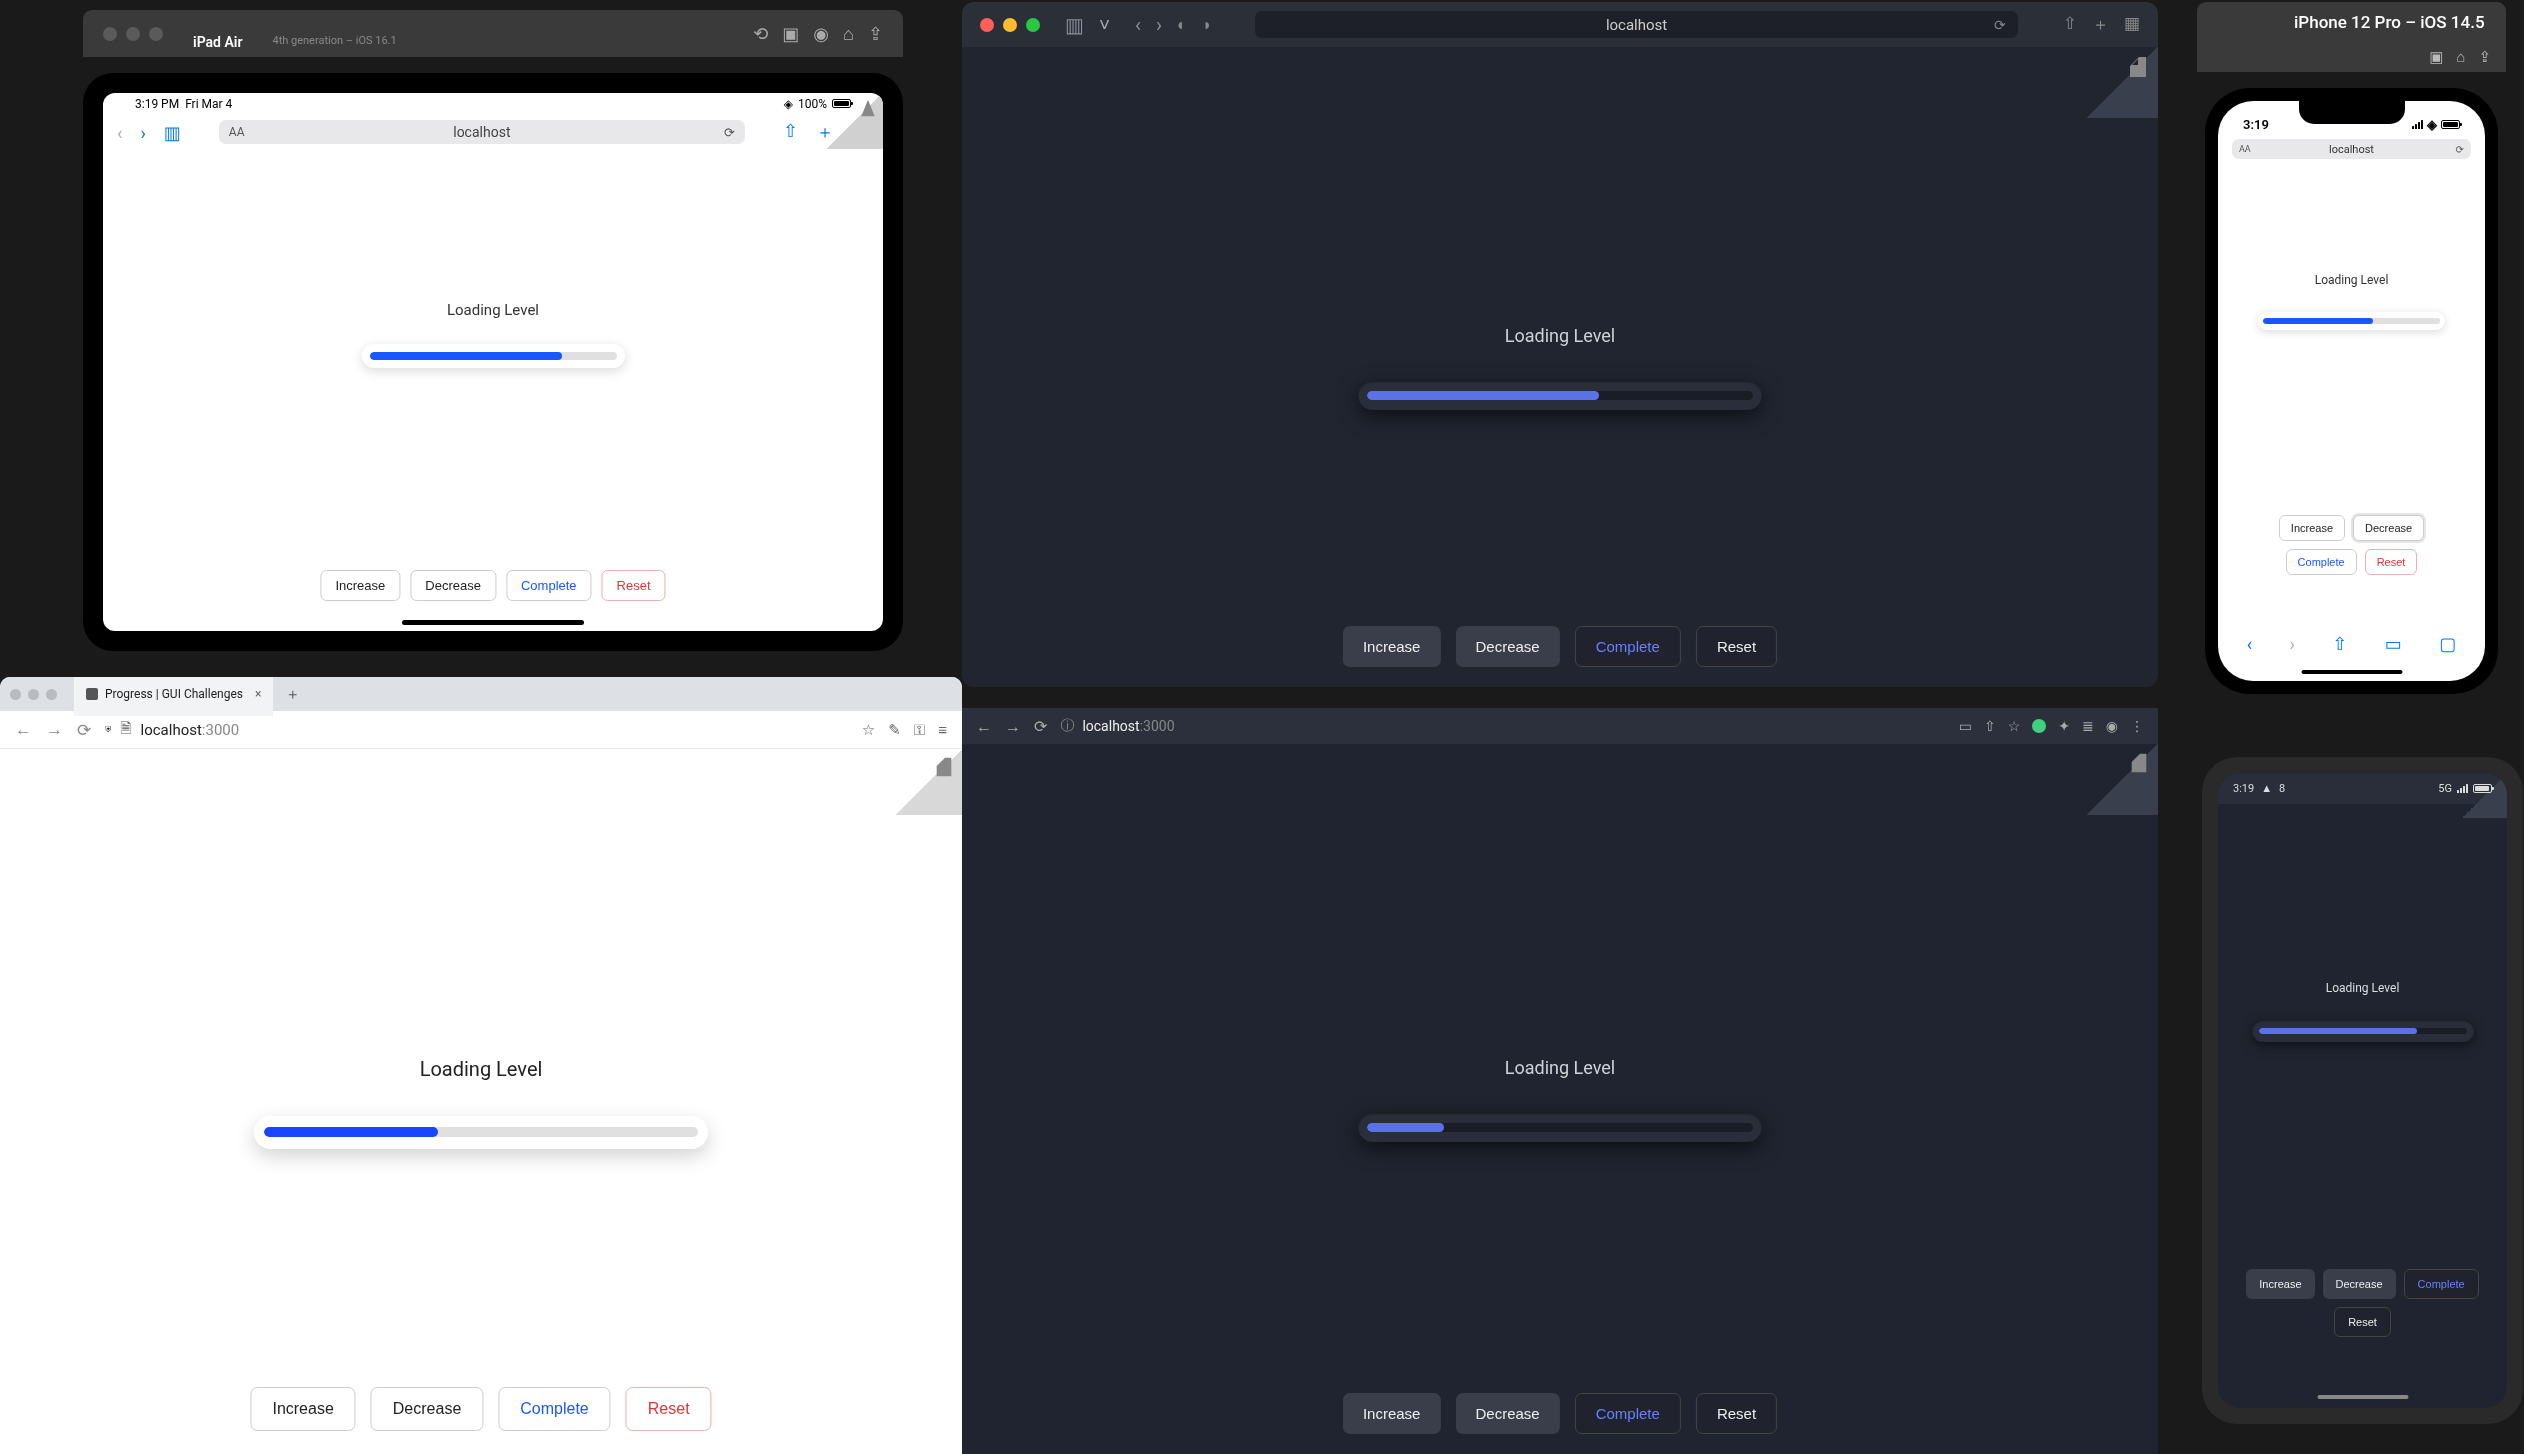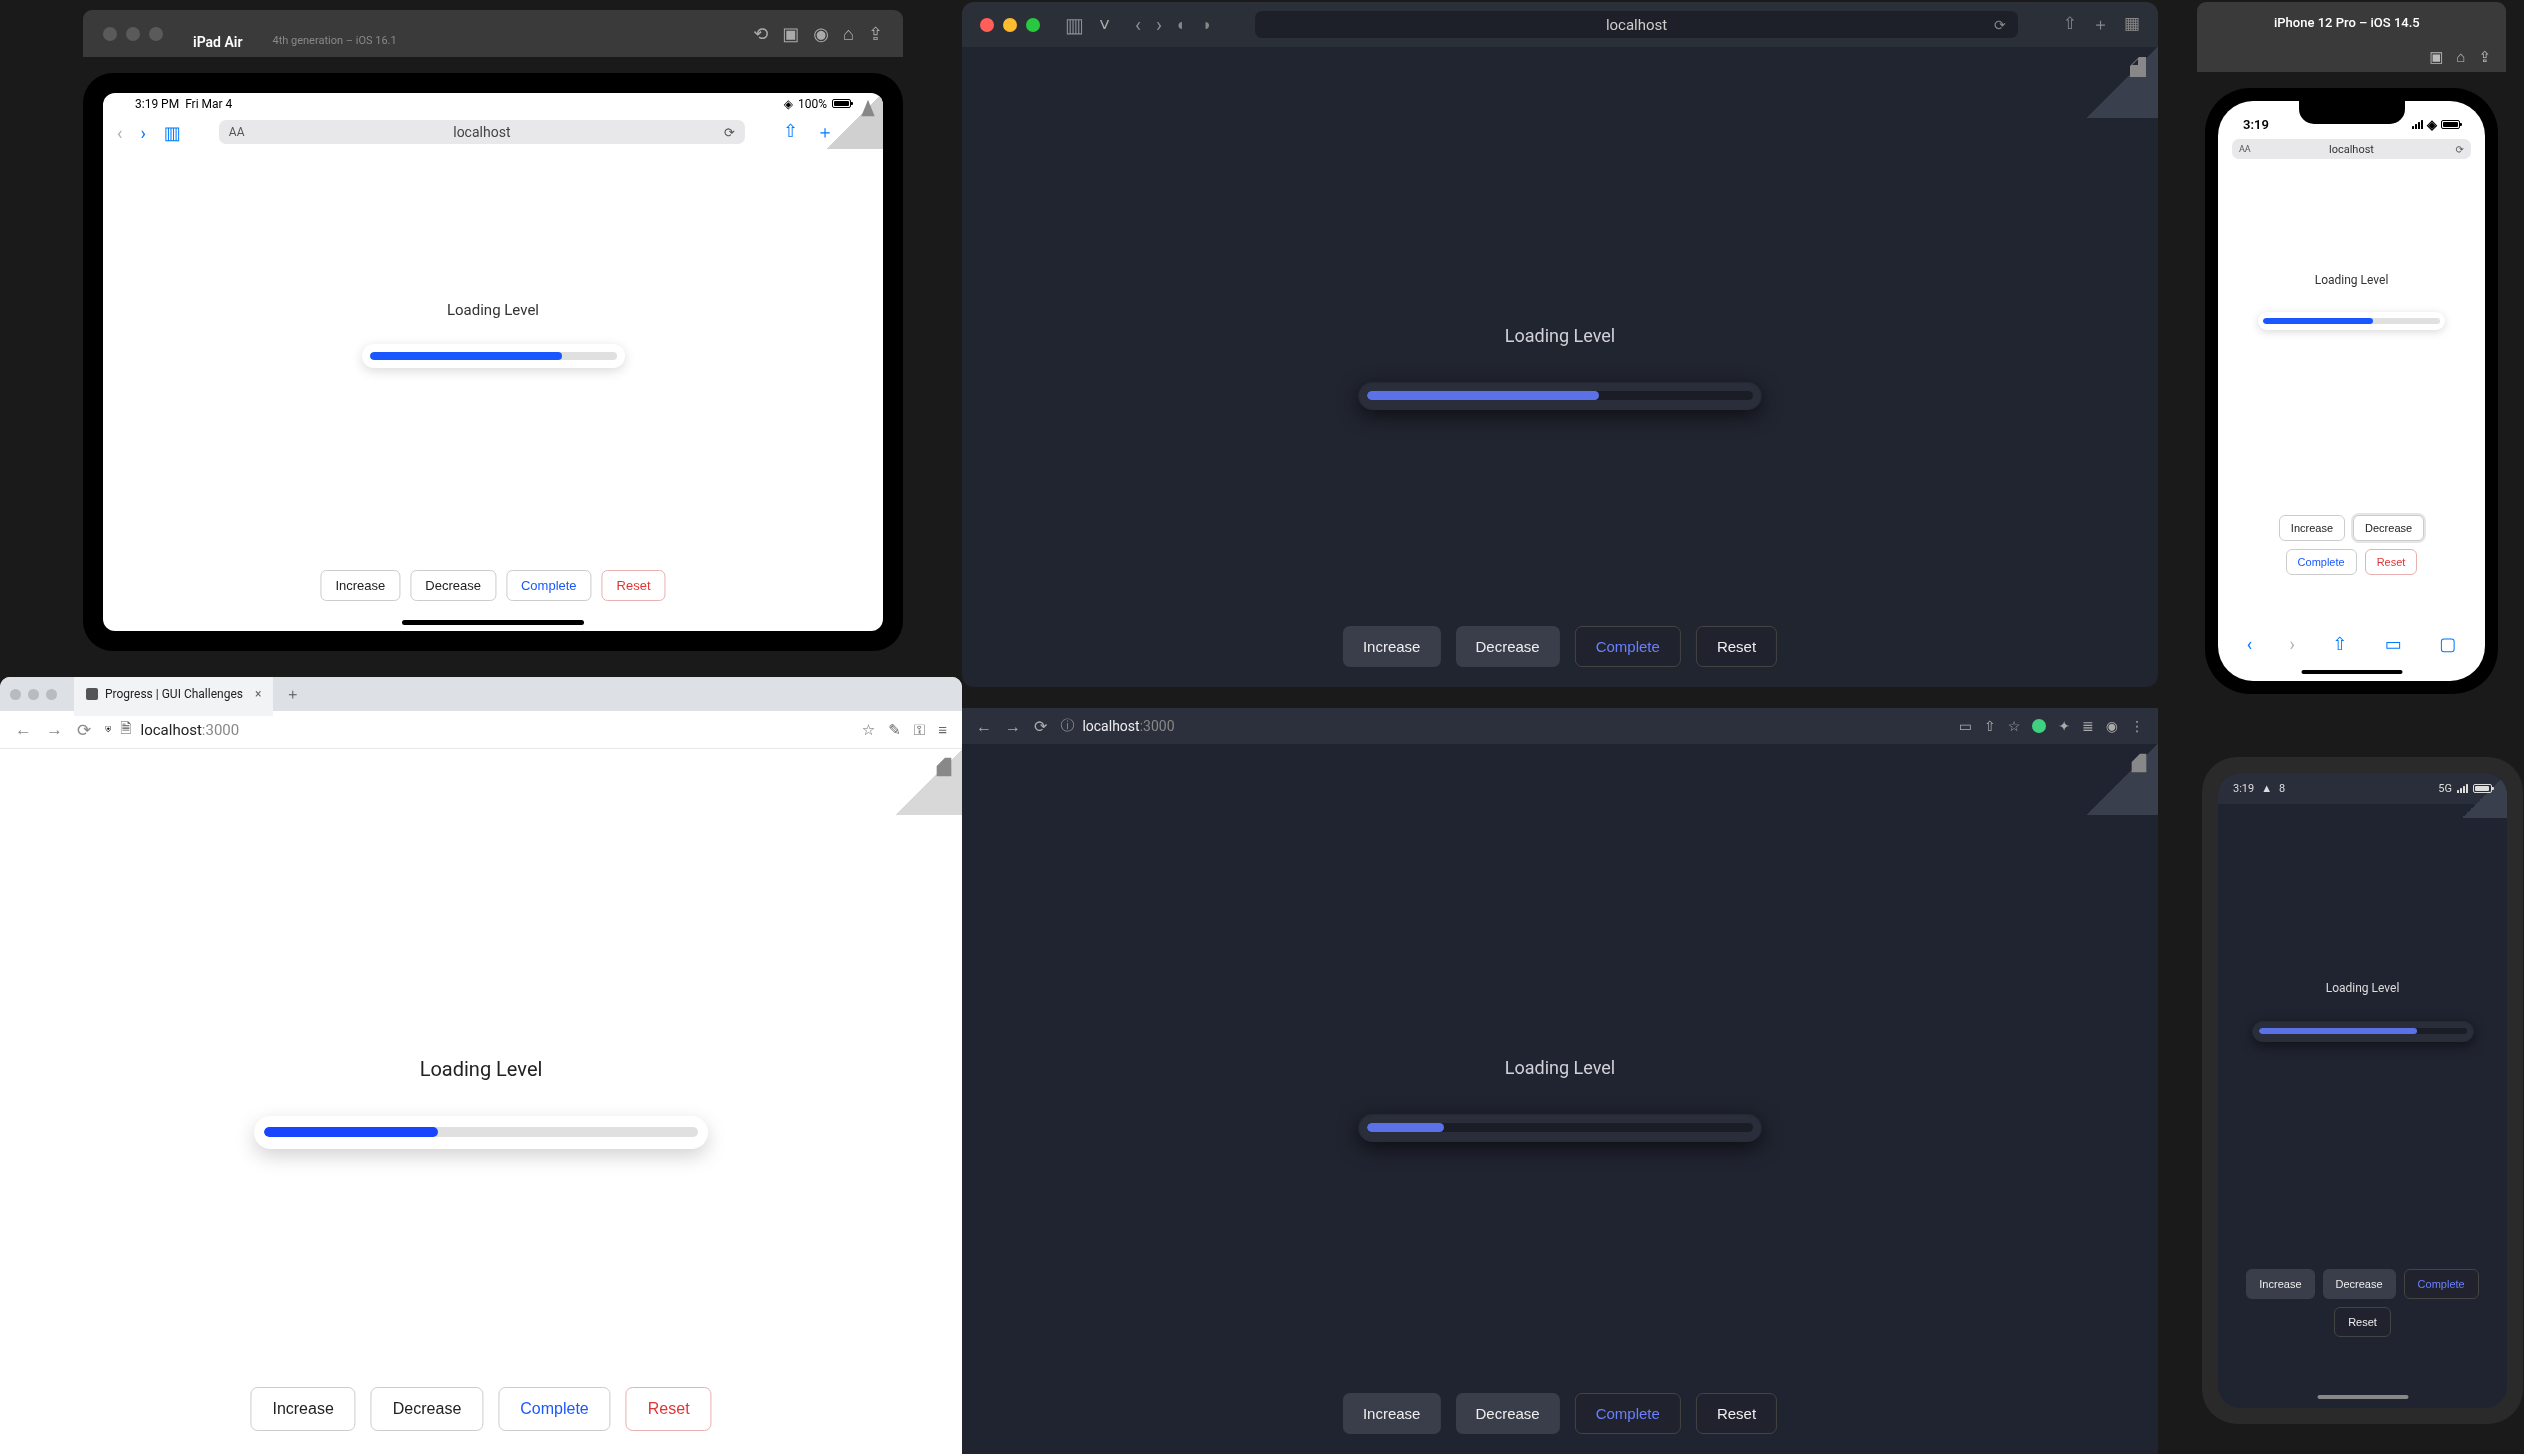--- a/index.html
+++ b/index.html
@@ -137,21 +137,21 @@
 
 
 .iphone-window {
   position:absolute;
   left: 2197px; top: 2px;
   width: 309px; height: 40px;
   background:#3a3a3a; border-radius:9px 9px 0 0;
   display:flex; align-items:center; padding:0 15px;
 }
 .iphone-window .mac-traffic-lit { display:flex; gap:8px; }
-.iphone-window .title { color:#fff; font-size:13px; font-weight:500; margin-left:4px; }
+.iphone-window .title { color:#fff; font-size:17px; font-weight:500; margin-left:24px; }
 .iphone-window-sub {
   position:absolute; left:2197px; top:42px; width:309px; height:30px;
   background:#3a3a3a; display:flex; align-items:center; justify-content:flex-end;
   padding:0 15px; gap:13px; color:#bbb; font-size:15px;
 }
 
 .iphone-frame {
   position:absolute;
   left: 2205px; top: 88px;
   width: 293px; height: 606px;

